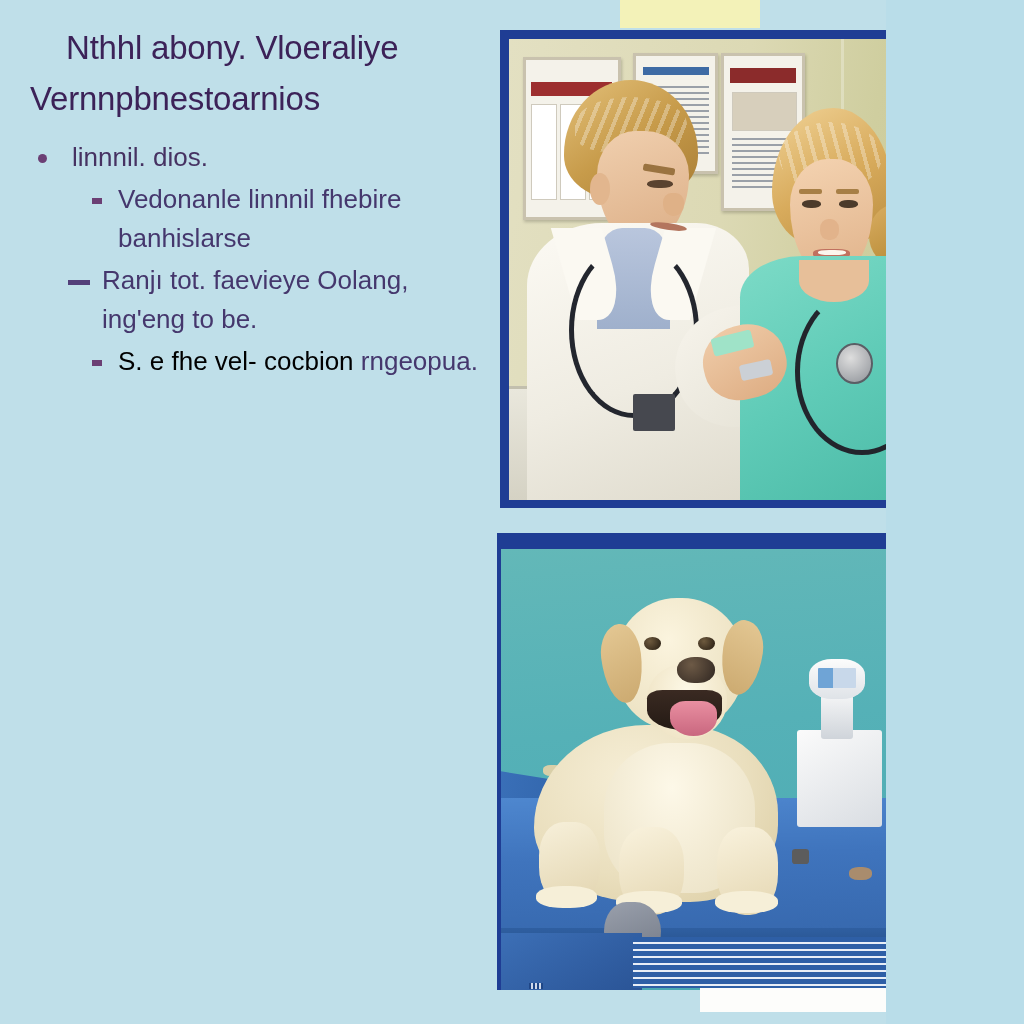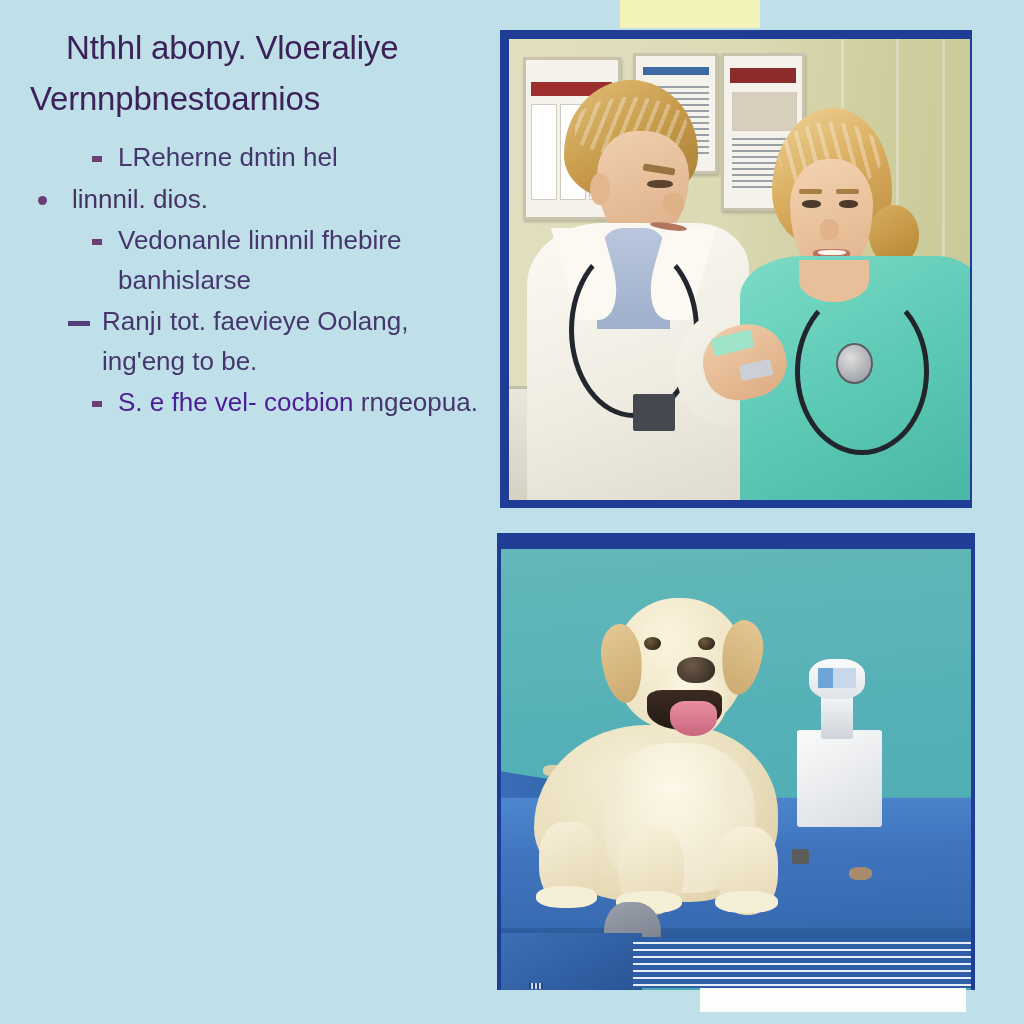--- a/index.html
+++ b/index.html
@@ -2,21 +2,21 @@
 <html><head>
 <meta charset="utf-8">
 <style>
   html, body {
     margin: 0;
     padding: 0;
     background: #b9dde9;
   }
   #slide {
     position: relative;
-    width: 1024px;
+    width: 886px;
     height: 1024px;
     background: #bfdfe9;
     overflow: hidden;
     font-family: "Liberation Sans", sans-serif;
   }
 
   
   .accent-yellow {
     position: absolute;
     left: 620px; top: 0px;
@@ -93,21 +93,21 @@
   li.lvl2dash { padding-left: 78px; }
   li.lvl2dash::before {
     content: "";
     position: absolute;
     left: 44px; top: 19px;
     width: 22px; height: 5px;
     background: #53407a;
   }
   .em { font-weight: 700; color: #3a2356; }
   .blueish { color: #3d4c88; }
-  .pinkish { color: #4c1d95; margin-top: 16px; }
+  .pinkish { color: #000000; margin-top: 16px; }
 
   
   .photo {
     position: absolute;
     overflow: hidden;
     background: #1f3d94;
   }
   .photo-top {
     left: 500px; top: 30px;
     width: 472px; height: 478px;
@@ -465,21 +465,20 @@
   <div class="accent-white"></div>
 
   <div class="text-col">
 
     <h1 class="title">
       <span class="l1">Nthhl abony. Vloeraliye</span>
       <span class="l2">Vernnpbnestoarnios</span>
     </h1>
 
     <ul class="bullets" id="bullet-list">
-        <li class="b lvl2"><span>LReherne dntin hel</span></li>
         <li class="b lvl1"><span>linnnil. dios.</span></li>
         <li class="b lvl2"><span>Vedonanle linnnil</span> <span>fhebire banhislarse</span></li>
         <li class="b lvl2 lvl2dash"><span>Ranjı tot. faevieye</span> <span>Oolang, ing'eng to be.</span></li>
         <li class="b lvl2"><span class="pinkish">S. e fhe vel- cocbion</span> <span>rngeopua.</span></li>
       </ul>
   </div>
 
   <div class="photo photo-top">
     <div class="photo-inner">
       <div class="exam-wall"></div>

